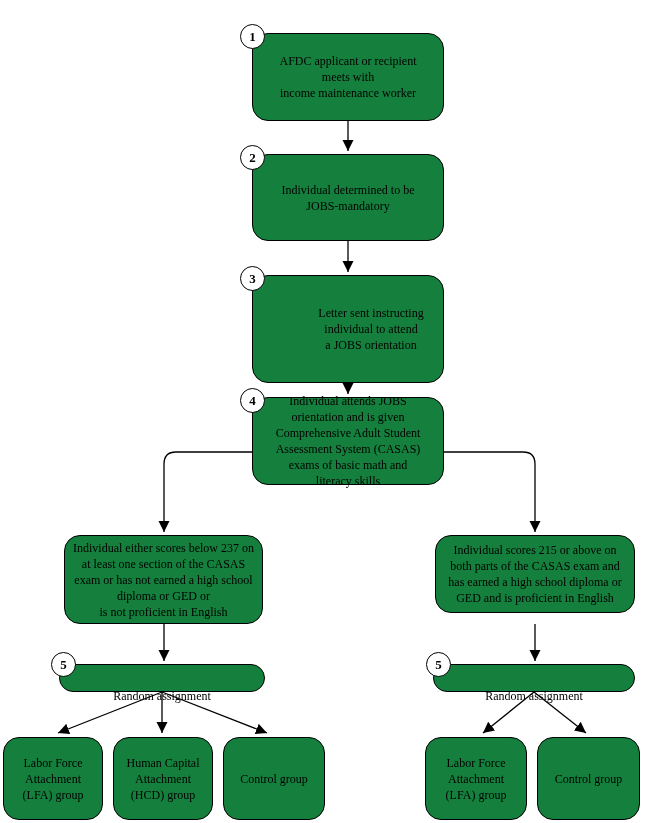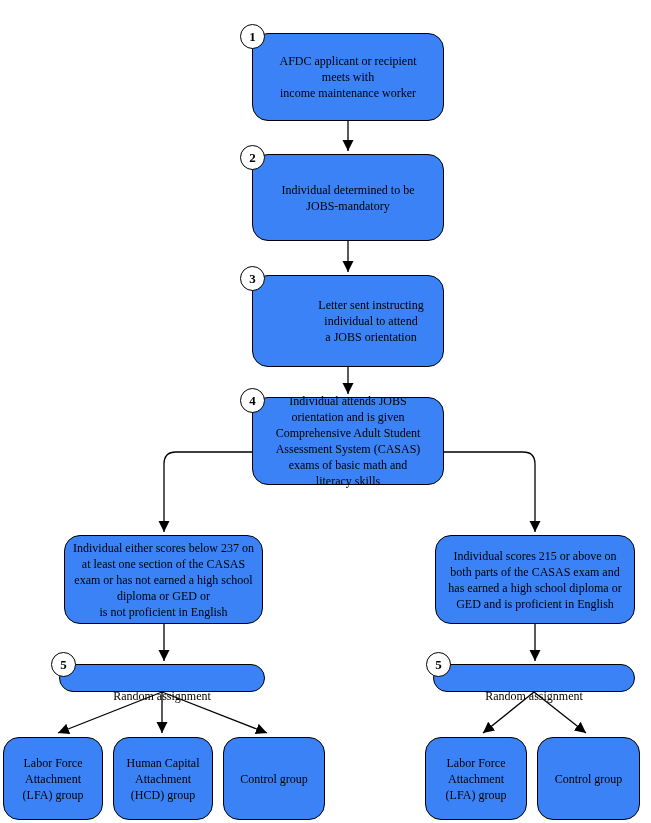--- a/index.html
+++ b/index.html
@@ -15,21 +15,21 @@
   #wires {
     position: absolute;
     left: 0; top: 0;
     z-index: 0;
   }
   .node {
     position: absolute;
     box-sizing: border-box;
     border: 1.4px solid #000000;
     border-radius: 16px;
-    background: #3b82f6;
+    background: #15803d;
     display: flex;
     align-items: center;
     justify-content: center;
     text-align: center;
     z-index: 1;
   }
   .node .label {
     white-space: pre;
     font-size: 12px;
     line-height: 16px;
@@ -47,24 +47,24 @@
     display: flex;
     align-items: center;
     justify-content: center;
     font-size: 13px;
     font-weight: bold;
     z-index: 2;
   }
   
   #n-step1   { left: 252px; top: 33px;  width: 192px; height: 88px;  }
   #n-step2   { left: 252px; top: 154px; width: 192px; height: 87px;  }
-  #n-step3   { left: 252px; top: 275px; width: 192px; height: 92px; padding-left: 46px;  }
+  #n-step3   { left: 252px; top: 275px; width: 192px; height: 108px; padding-left: 46px;  }
   #n-step4   { left: 252px; top: 397px; width: 192px; height: 88px; }
   #n-elig-l  { left: 64px;  top: 535px; width: 199px; height: 89px;  }
-  #n-elig-r  { left: 435px; top: 535px; width: 200px; height: 89px;  }
+  #n-elig-r  { left: 435px; top: 535px; width: 200px; height: 78px;  }
   #n-ra-l    { left: 59px;  top: 664px; width: 206px; height: 28px;  }
   #n-ra-r    { left: 433px; top: 664px; width: 202px; height: 28px;  }
   #n-lfa-l   { left: 3px;   top: 737px; width: 100px; height: 83px;  }
   #n-hcd-l   { left: 113px; top: 737px; width: 100px; height: 83px;  }
   #n-ctl-l   { left: 223px; top: 737px; width: 102px; height: 83px;  }
   #n-lfa-r   { left: 425px; top: 737px; width: 102px; height: 83px;  }
   #n-ctl-r   { left: 537px; top: 737px; width: 103px; height: 83px;  }
   
   #b-step1 { left: 240px; top: 24px;  }
   #b-step2 { left: 240px; top: 145px; }

